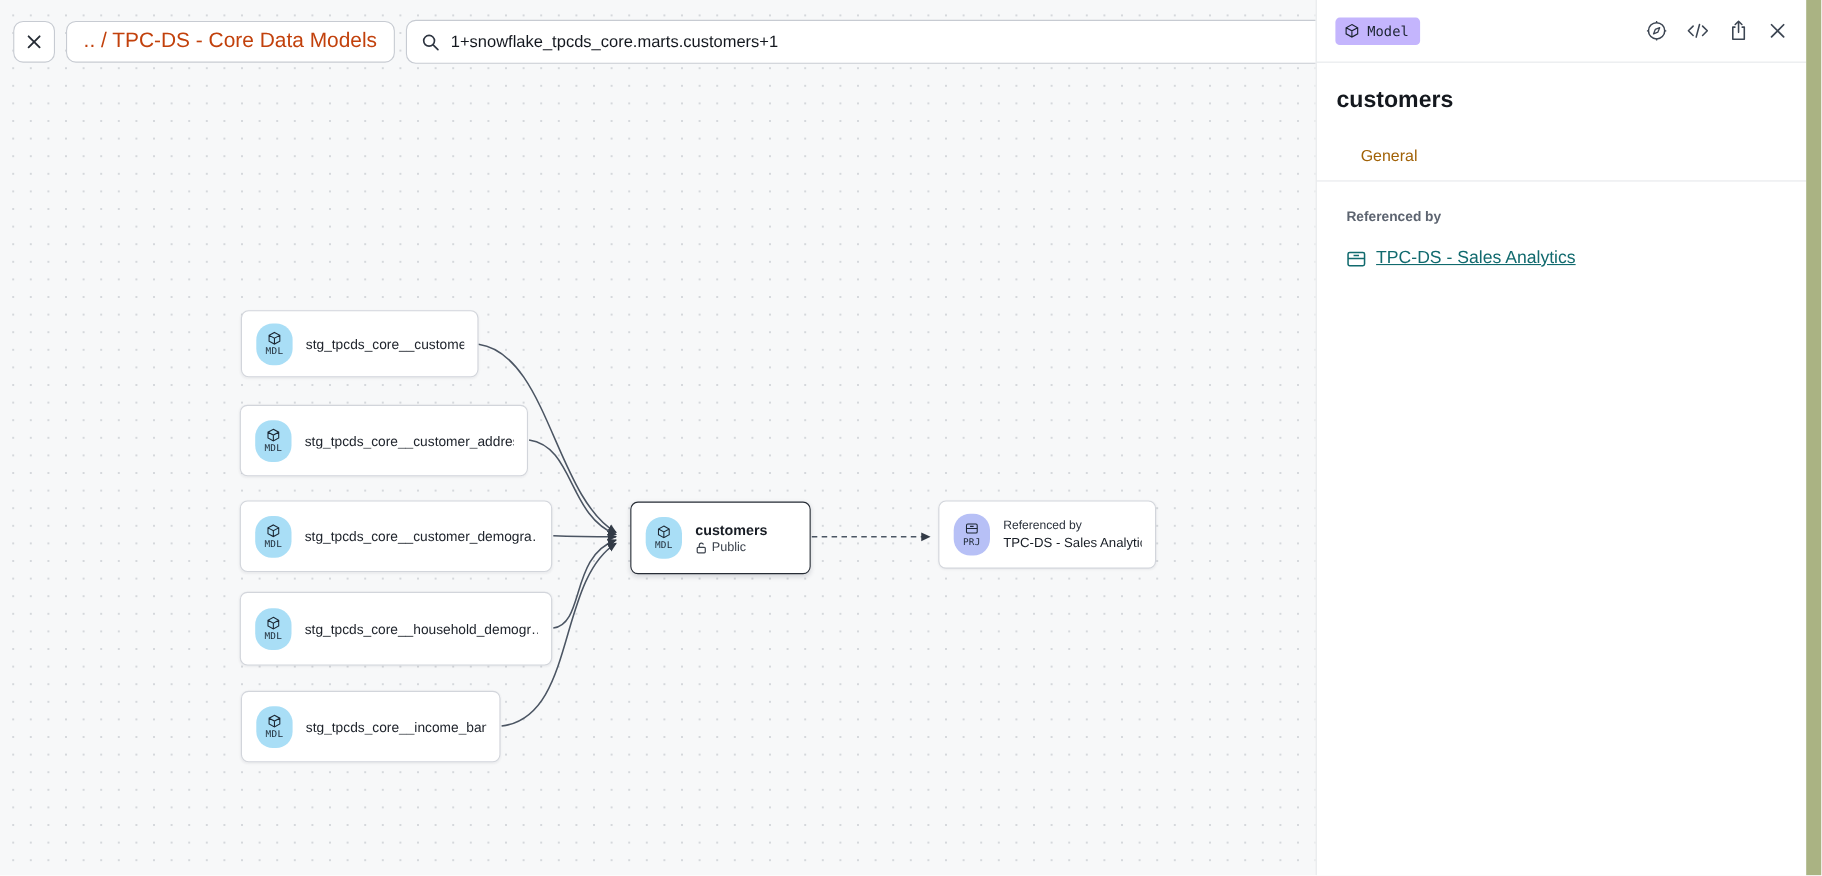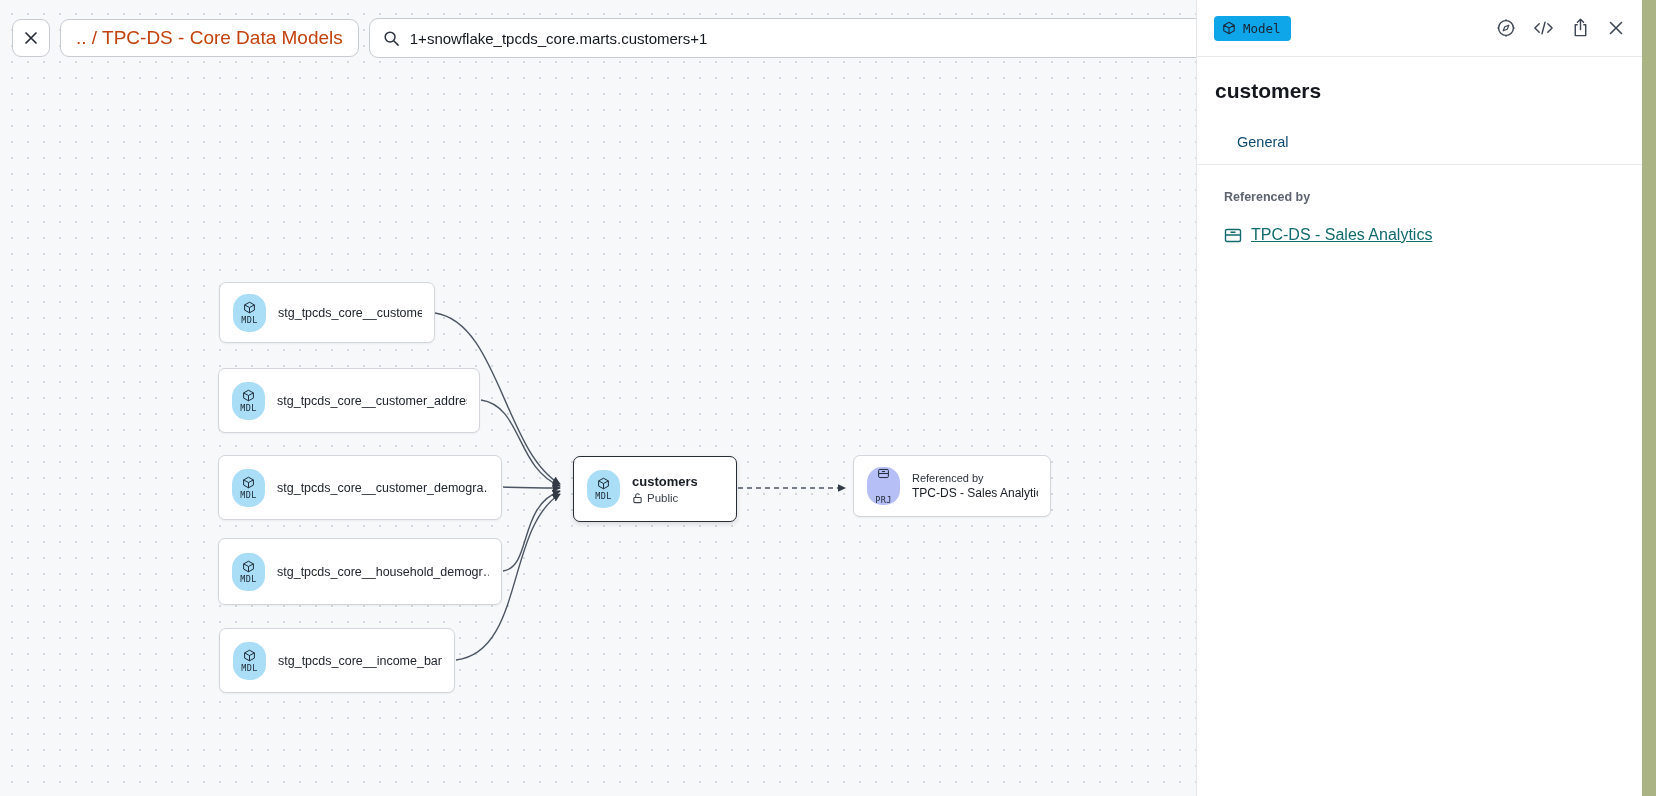--- a/index.html
+++ b/index.html
@@ -41,51 +41,51 @@
     position:absolute; background:#fff; border:1.3px solid #d2d5db; border-radius:7px;
     display:flex; align-items:center; gap:12px; padding:0 12px 0 13px;
     box-shadow:0 1px 2px rgba(16,24,40,.05); cursor:pointer;
   }
   .node.selected { border:1.8px solid #272d36; box-shadow:0 2px 5px rgba(16,24,40,.14); }
   .nbadge {
     width:33px; height:38px; border-radius:15px; background:#a9def6; flex:none;
     display:flex; flex-direction:column; align-items:center; justify-content:center; gap:1px;
     font-family:"DejaVu Sans Mono", monospace; font-size:8.5px; color:#1c2733; letter-spacing:.3px;
   }
-  .nbadge.prj { background:#b7c0f6;justify-content:space-between; }
+  .nbadge.prj { background:#b7c0f6; }
   .nlabel { font-size:12.5px; color:#20252d; white-space:nowrap; overflow:hidden; }
   .ntitle { font-size:13px; color:#171c24; font-weight:700; }
   .nsub { font-size:11.5px; color:#3c434d; display:flex; align-items:flex-start; gap:4px; margin-top:3px; }
   .ncol { display:flex; flex-direction:column; justify-content:center; overflow:hidden; }
   .nsmall { font-size:11px; color:#2a313b; }
   .nsub2 { font-size:12px; color:#171c24; margin-top:2px; white-space:nowrap; }
 
   
   .panel {
     position:absolute; left:1196px; top:0; width:446px; height:796px; background:#fff;
     border-left:1px solid #e3e5e9;
   }
   .panel-header {
     height:57px; border-bottom:1px solid #e6e8eb; display:flex; align-items:center; padding:0 17px;
   }
   .type-badge {
-    background:#0ea5e9; border-radius:4px; padding:5px 10px 5px 8px;
+    background:#c4b5fd; border-radius:4px; padding:5px 10px 5px 8px;
     font-family:"DejaVu Sans Mono", monospace; font-size:12.5px; color:#1b2430;
     display:flex; align-items:center; gap:7px;
   }
   .header-icons { margin-left:auto; display:flex; gap:17px; align-items:center; }
   .hicon { cursor:pointer; color:#3d4653; display:flex; }
 
   .title-block { padding:22px 18px 4px; }
   .panel-title { font-size:21px; font-weight:700; color:#14181e; }
   .panel-sub { font-size:13px; color:#3f454e; margin-top:8px; }
 
   .tabs { display:flex; align-items:stretch; border-bottom:1px solid #e6e8eb; margin-top:14px; padding-left:17px; }
   .tab {
-    padding:13px 23px 11px; font-size:14.5px; color:#0c4a6e; cursor:pointer;
+    padding:13px 23px 11px; font-size:14.5px; color:#a16207; cursor:pointer;
     display:flex; align-items:center; gap:9px; border-bottom:3px solid transparent;
   }
   .tab.active { color:#116a6e; font-weight:700; border-bottom-color:#116a6e; }
   .count-pill {
     background:#116a6e; color:#fff; border-radius:10px; min-width:27px; height:19px;
     font-size:11.5px; font-weight:700; display:flex; align-items:center; justify-content:center; padding:0 8px;
   }
 
   .section { padding:25px 27px; }
   .section-label { font-size:12.5px; font-weight:700; color:#5d6470; }

